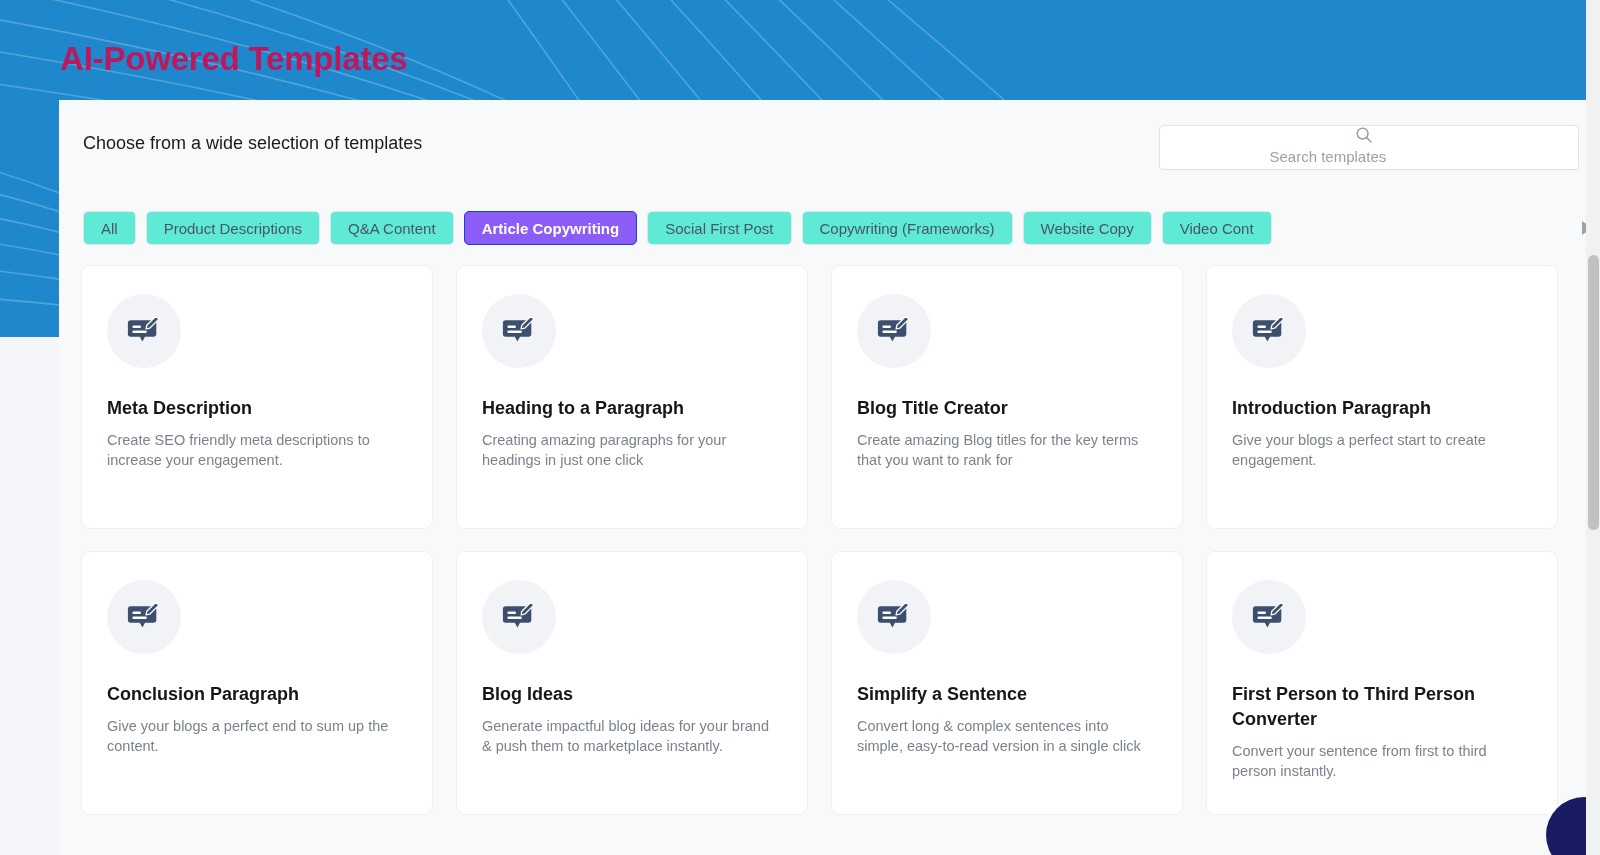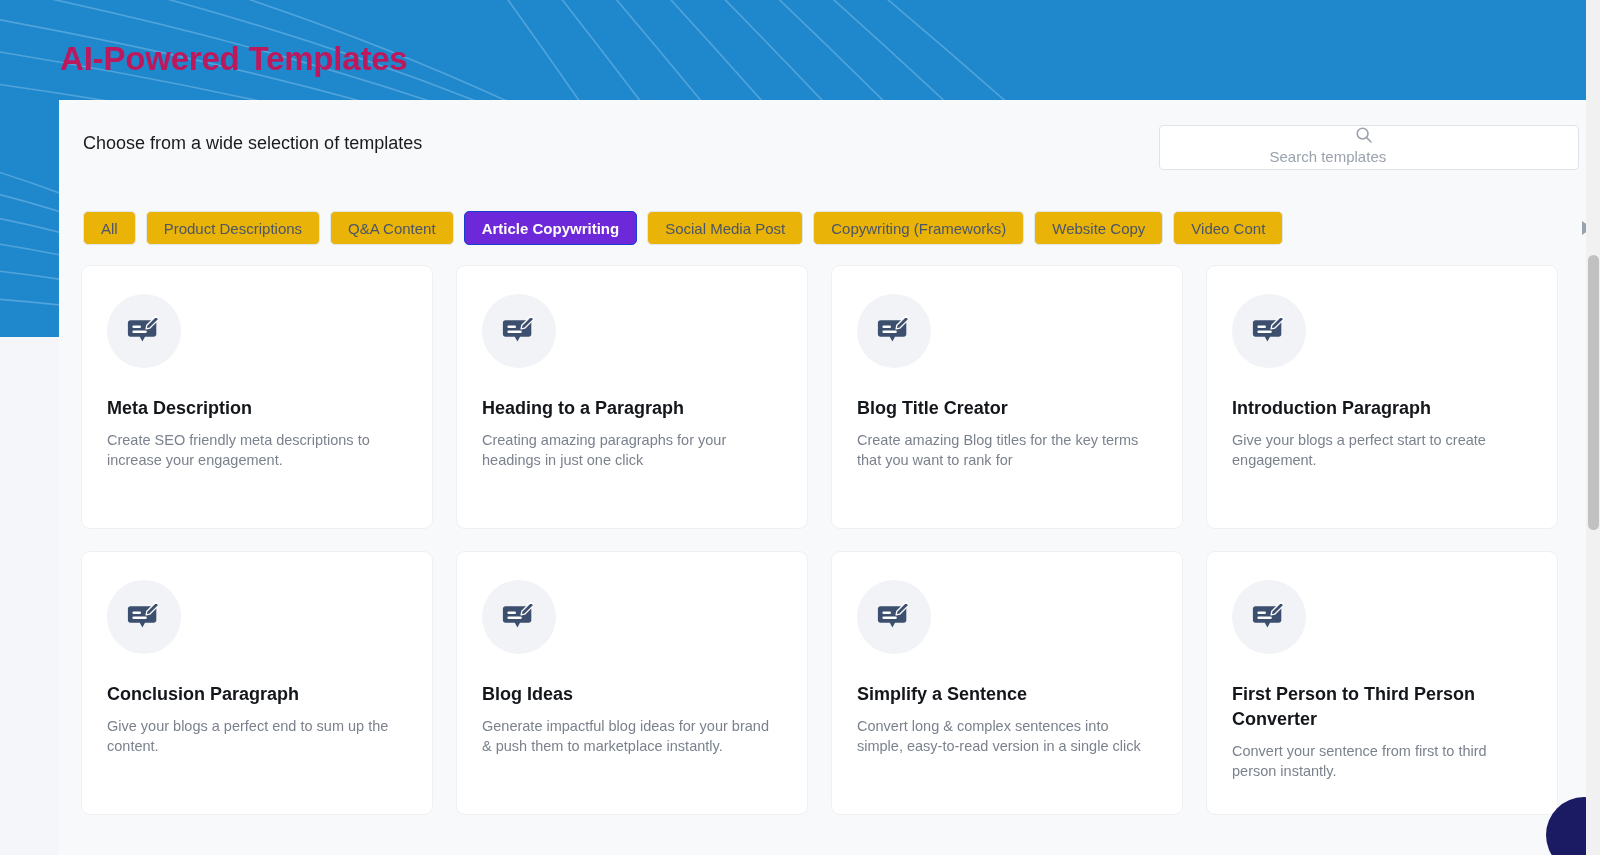--- a/index.html
+++ b/index.html
@@ -124,30 +124,30 @@
     gap: 10px;
     overflow: hidden;
     white-space: nowrap;
   }
   .tab {
     flex: 0 0 auto;
     height: 34px;
     padding: 0 17px;
     border: 1px solid #e2e6ea;
     border-radius: 5px;
-    background: #eab308;
+    background: #5eead4;
     color: #4a5568;
     font-size: 15px;
     display: flex;
     align-items: center;
     justify-content: center;
     cursor: pointer;
   }
   .tab.active {
-    background: #6d28d9;
+    background: #8b5cf6;
     border-color: #1a3fd0;
     color: #ffffff;
     font-weight: bold;
   }
   .tabs-arrow {
     position: absolute;
     right: 0; top: 110px;
     width: 26px; height: 36px;
     background: #f8f9fb;
     display: flex;
@@ -299,21 +299,21 @@
         <div class="tab">
           <span>Product Descriptions</span>
         </div>
         <div class="tab">
           <span>Q&amp;A Content</span>
         </div>
         <div class="tab active">
           <span>Article Copywriting</span>
         </div>
         <div class="tab">
-          <span>Social Media Post</span>
+          <span>Social First Post</span>
         </div>
         <div class="tab">
           <span>Copywriting (Frameworks)</span>
         </div>
         <div class="tab">
           <span>Website Copy</span>
         </div>
         <div class="tab">
           <span>Video Cont</span>
         </div>

